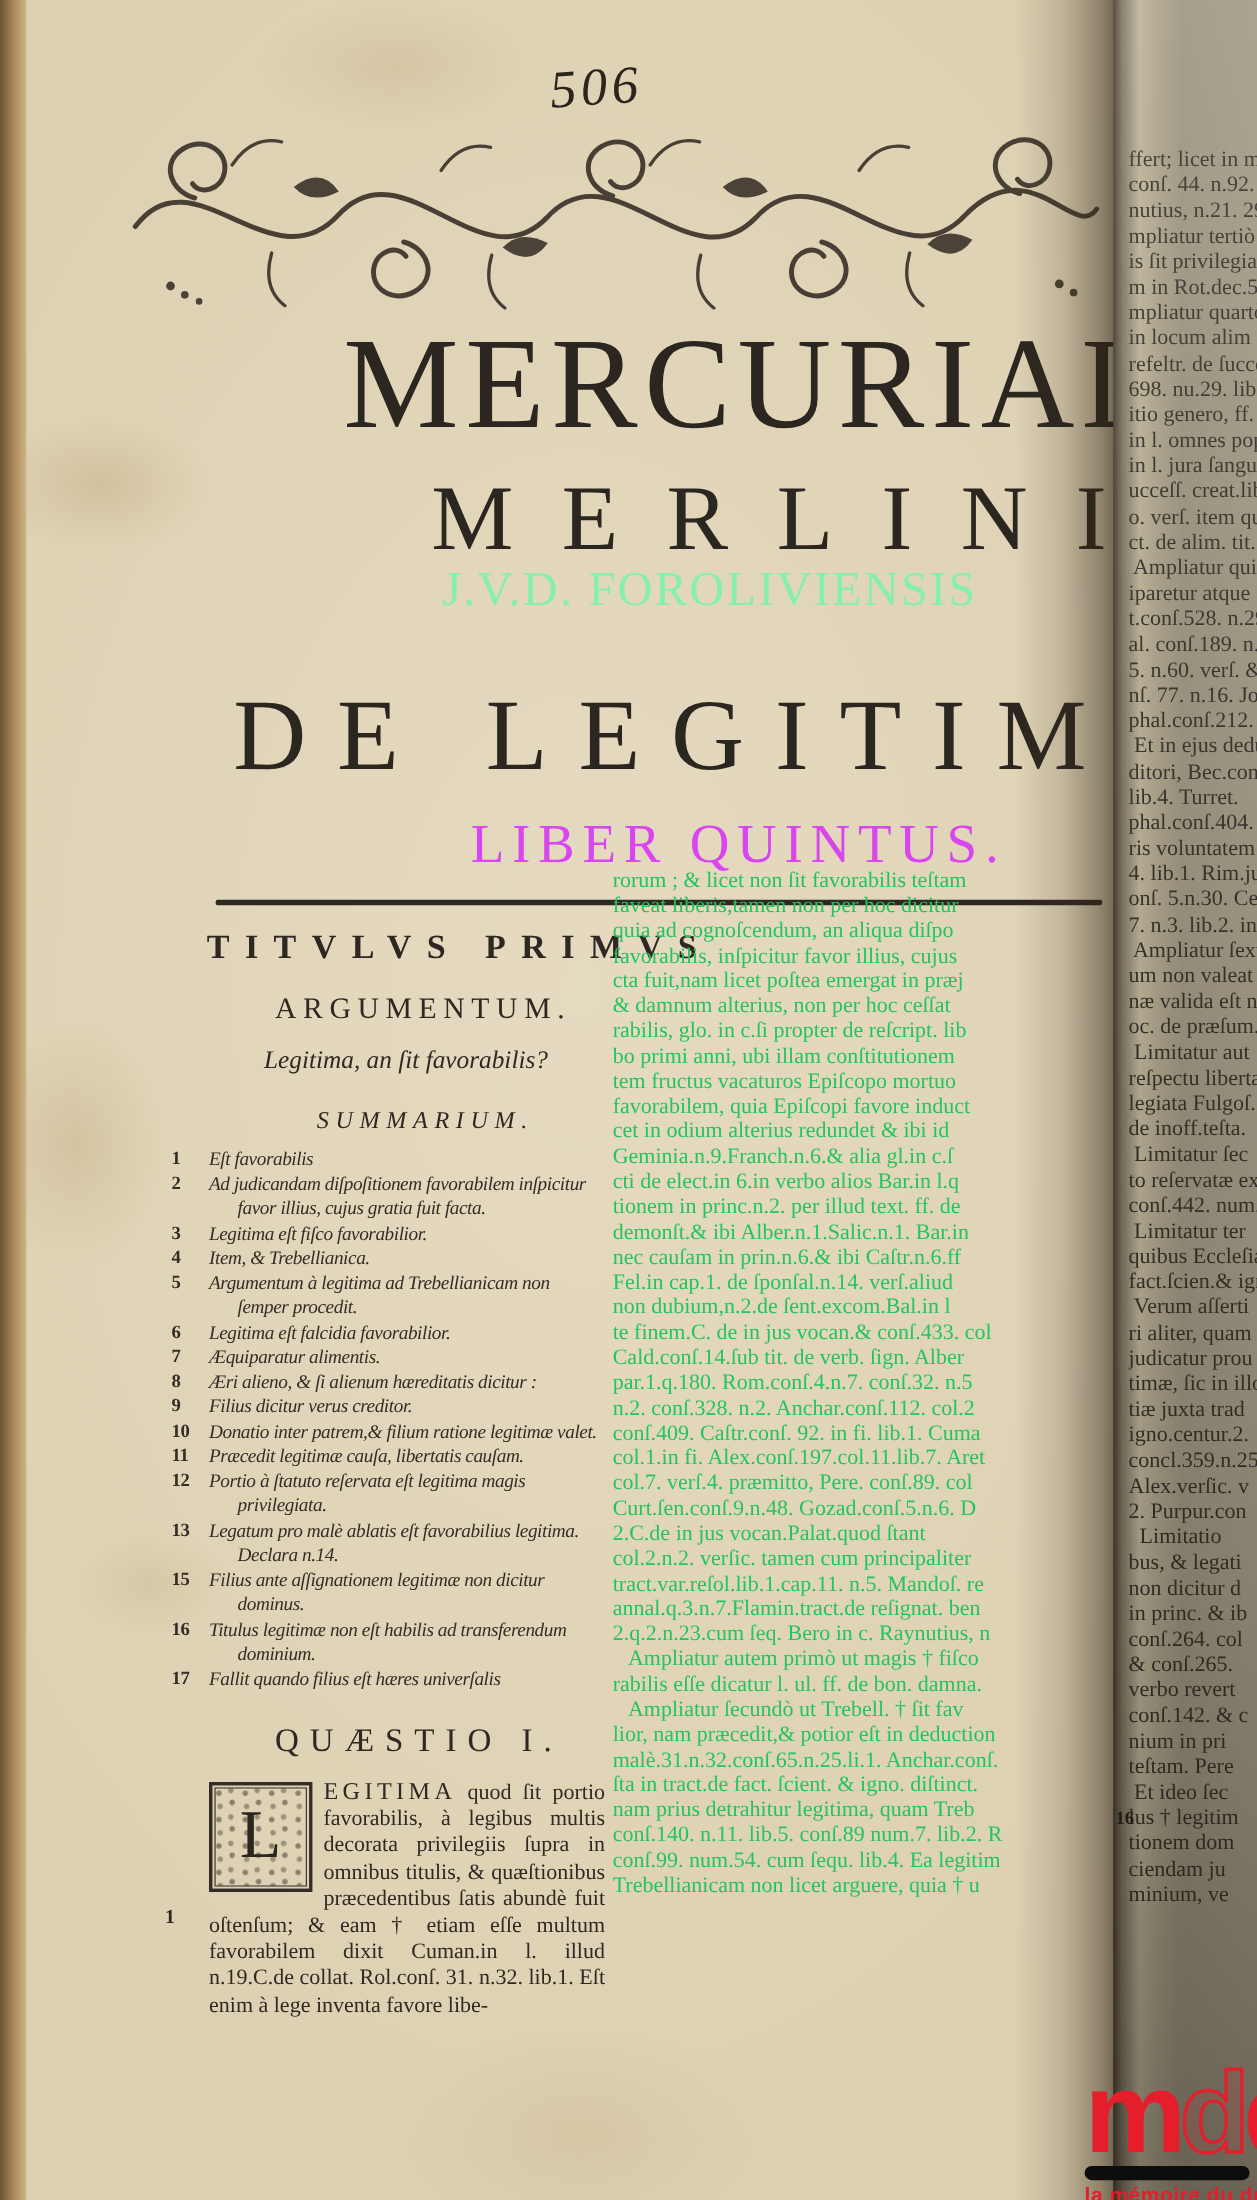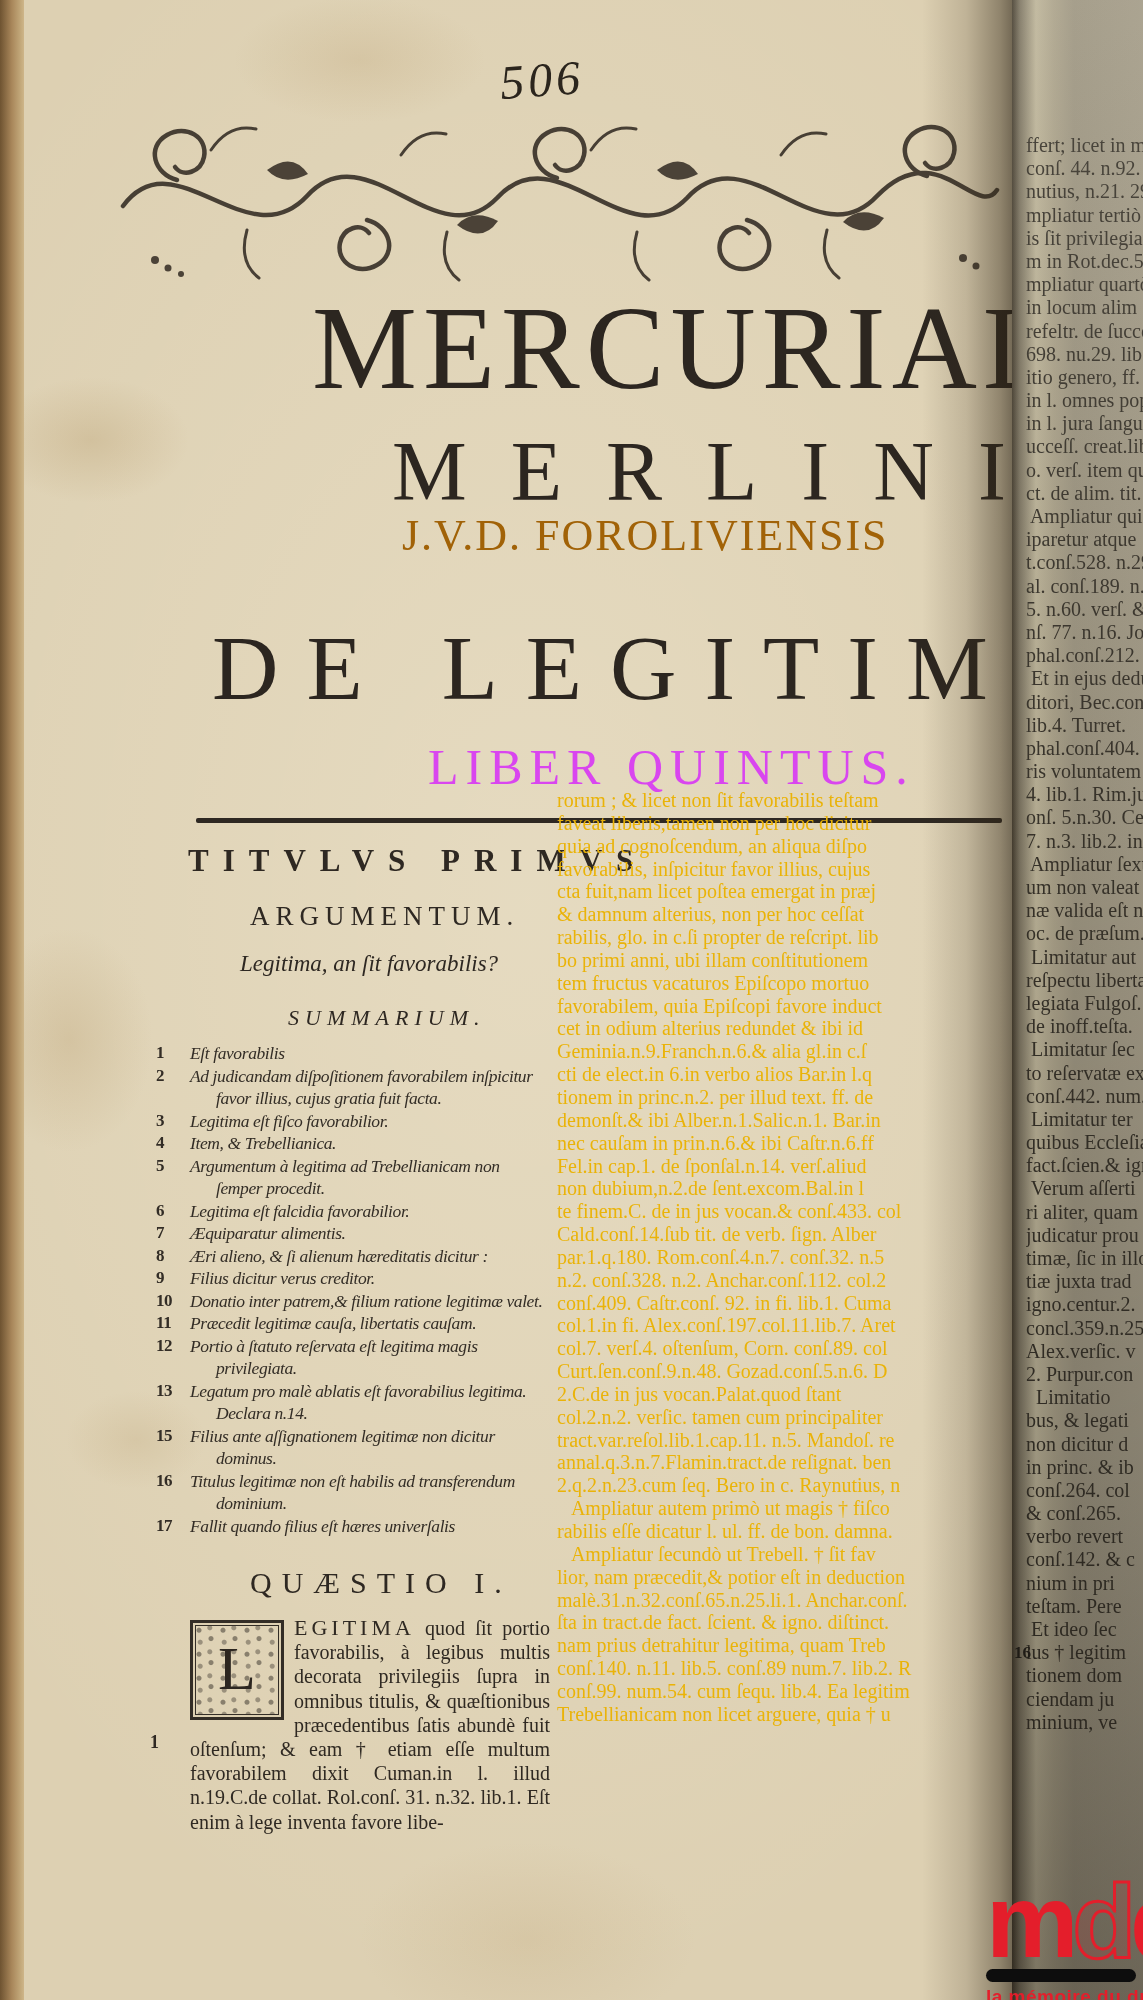--- a/index.html
+++ b/index.html
@@ -20,21 +20,21 @@
       radial-gradient(ellipse 900px 1400px at 45% 45%, rgba(255,250,235,.25), transparent 80%);}
   .page-number{position:absolute;left:500px;top:52px;font-size:48px;font-style:italic;
     color:#2b251d;transform:rotate(-4deg);letter-spacing:4px;}
   .ornament{position:absolute;left:115px;top:108px;width:890px;height:182px;color:#3b332a;overflow:hidden;}
   
   .t1{position:absolute;left:312px;top:290px;font-size:118px;line-height:1;letter-spacing:6px;
       white-space:nowrap;color:#2c2620;}
   .t2{position:absolute;left:392px;top:430px;font-size:84px;line-height:1;letter-spacing:44px;
       white-space:nowrap;color:#2c2620;}
   .t3{position:absolute;left:402px;top:514px;font-size:44px;line-height:1;letter-spacing:2px;
-      white-space:nowrap;color:#a16207;}
+      white-space:nowrap;color:#86efac;}
   .t4{position:absolute;left:212px;top:622px;font-size:92px;line-height:1;letter-spacing:28px;
       white-space:nowrap;color:#2c2620;}
   .t5{position:absolute;left:428px;top:742px;font-size:50px;line-height:1;letter-spacing:7px;
       white-space:nowrap;color:#d946ef;}
   .rule{position:absolute;left:196px;top:818px;width:806px;height:5px;background:#2e2822;border-radius:2px;}
   
   .titulus{position:absolute;left:188px;top:843px;font-size:31px;letter-spacing:14px;white-space:nowrap;font-weight:bold;}
   .argumentum{position:absolute;left:250px;top:901px;font-size:27px;letter-spacing:6px;white-space:nowrap;}
   .arg-question{position:absolute;left:240px;top:951px;font-size:23px;font-style:italic;white-space:nowrap;}
   .summarium-head{position:absolute;left:288px;top:1005px;font-size:22px;font-style:italic;
@@ -53,21 +53,21 @@
   .dropcap{float:left;width:88px;height:94px;margin:4px 10px 2px 0;border:3px solid #332d26;
     box-shadow:inset 0 0 0 2px #ddd0b2, inset 0 0 0 3px #332d26;
     background-image:radial-gradient(circle at 25% 30%, rgba(51,45,38,.5) 2px, transparent 3px),
       radial-gradient(circle at 75% 65%, rgba(51,45,38,.5) 2px, transparent 3px),
       radial-gradient(circle at 30% 80%, rgba(51,45,38,.4) 2px, transparent 3px),
       radial-gradient(circle at 70% 20%, rgba(51,45,38,.4) 2px, transparent 3px);
     background-size:24px 24px;
     font-size:62px;line-height:90px;text-align:center;color:#2c2620;}
   .opening{font-size:22px;letter-spacing:4px;}
   
-  .right-col{position:absolute;left:557px;top:789px;width:456px;overflow:hidden;color:#eab308;}
+  .right-col{position:absolute;left:557px;top:789px;width:456px;overflow:hidden;color:#22c55e;}
   .rc-line{white-space:pre;height:22.85px;font-size:20px;line-height:22.85px;overflow:hidden;}
   
   .gutter{position:absolute;left:922px;top:0;width:98px;height:2000px;pointer-events:none;
     background:linear-gradient(to right, rgba(58,46,28,0) 0%, rgba(58,46,28,.18) 45%,
       rgba(48,38,22,.45) 80%, rgba(40,32,20,.68) 100%);}
   
   .sliver{position:absolute;left:1012px;top:0;width:131px;height:2000px;
     background:linear-gradient(to right,#453d2f 0px,#7d7562 8px,#bcb398 24px,#aaa189 42px,#9c9480 62px,#a29a86 100%);}
   .sliver::after{content:"";position:absolute;inset:0;pointer-events:none;
     background:linear-gradient(to bottom, rgba(255,255,245,.10), rgba(0,0,0,.06) 45%,
@@ -266,21 +266,21 @@
       <div class="rc-line">Cald.conſ.14.ſub tit. de verb. ſign. Alber</div>
 
       <div class="rc-line">par.1.q.180. Rom.conſ.4.n.7. conſ.32. n.5</div>
 
       <div class="rc-line">n.2. conſ.328. n.2. Anchar.conſ.112. col.2</div>
 
       <div class="rc-line">conſ.409. Caſtr.conſ. 92. in fi. lib.1. Cuma</div>
 
       <div class="rc-line">col.1.in fi. Alex.conſ.197.col.11.lib.7. Aret</div>
 
-      <div class="rc-line">col.7. verſ.4. oſtenſum, Corn. conſ.89. col</div>
+      <div class="rc-line">col.7. verſ.4. præmitto, Pere. conſ.89. col</div>
 
       <div class="rc-line">Curt.ſen.conſ.9.n.48. Gozad.conſ.5.n.6. D</div>
 
       <div class="rc-line">2.C.de in jus vocan.Palat.quod ſtant</div>
 
       <div class="rc-line">col.2.n.2. verſic. tamen cum principaliter</div>
 
       <div class="rc-line">tract.var.reſol.lib.1.cap.11. n.5. Mandoſ. re</div>
 
       <div class="rc-line">annal.q.3.n.7.Flamin.tract.de reſignat. ben</div>

